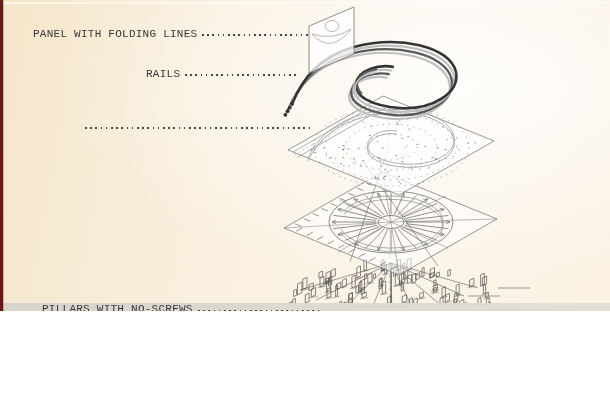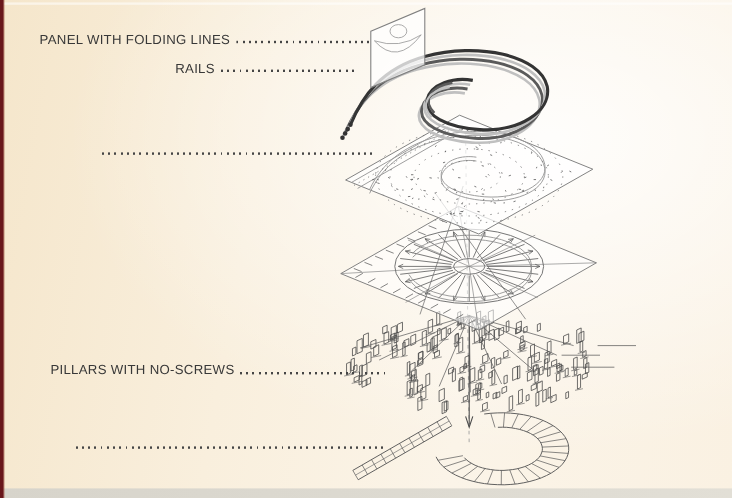--- a/index.html
+++ b/index.html
@@ -1,21 +1,21 @@
 <!DOCTYPE html>
 <html><head>
 <meta charset="utf-8">
 <style>
   html,body{margin:0;padding:0;background:#ffffff;}
   .stage{
-    position:relative;width:610px;height:415px;overflow:hidden;
+    position:relative;width:610px;height:311px;overflow:hidden;
     background:
       radial-gradient(ellipse at 75% 28%, rgba(255,255,255,.85), rgba(255,255,255,0) 62%),
       linear-gradient(100deg,#f5e6cb 0%,#f9efdd 35%,#fbf4e8 65%,#faf1e2 100%);
-    font-family:Liberation Sans, sans-serif;
+    font-family:Liberation Mono, monospace;
   }
   .edge-left{position:absolute;left:0;top:0;width:3px;height:415px;background:#69171b;box-shadow:1px 0 0 rgba(150,70,45,.35);z-index:5;}
   .edge-top{position:absolute;left:3px;top:2px;right:0;height:2px;background:rgba(255,255,255,.55);z-index:4;}
   .edge-bottom{position:absolute;left:3px;bottom:0;right:0;height:8px;background:linear-gradient(to right,#d7d4cb,#e2dfd6);z-index:4;}
   #art{position:absolute;left:0;top:0;width:610px;height:415px;}
   .lrow{position:absolute;display:flex;align-items:center;z-index:6;}
   .lrow.start{align-items:center;}
   .ltext{font-size:11px;line-height:13px;color:#383838;letter-spacing:.25px;white-space:pre;}
   .lblock{display:inline-block;text-align:right;}
   .lblock .l2{padding-right:5px;}
@@ -503,21 +503,21 @@
         <path d="M312,34 Q331,55 351,29 M312,34 Q333,41 351,29" fill="none" stroke="#9a9a9a" stroke-width="0.7"></path>
         <ellipse cx="332" cy="26" rx="7" ry="5.5" fill="none" stroke="#9a9a9a" stroke-width="0.7"></ellipse>
       </g>
     </svg>
 
   <div class="lrow" style="top:28px;left:33px;width:275px">
     <span class="ltext">PANEL WITH FOLDING LINES</span>
     <span class="leader"></span>
   </div>
 
-  <div class="lrow" style="top:52px;left:146px;width:152px">
+  <div class="lrow" style="top:68px;left:146px;width:152px">
     <span class="ltext">RAILS</span>
     <span class="leader"></span>
   </div>
 
   <div class="lrow" style="top:127px;left:80px;width:230px">
     <span class="leader"></span>
   </div>
 
 
   <div class="lrow start" style="top:299px;left:42px;width:280px">

